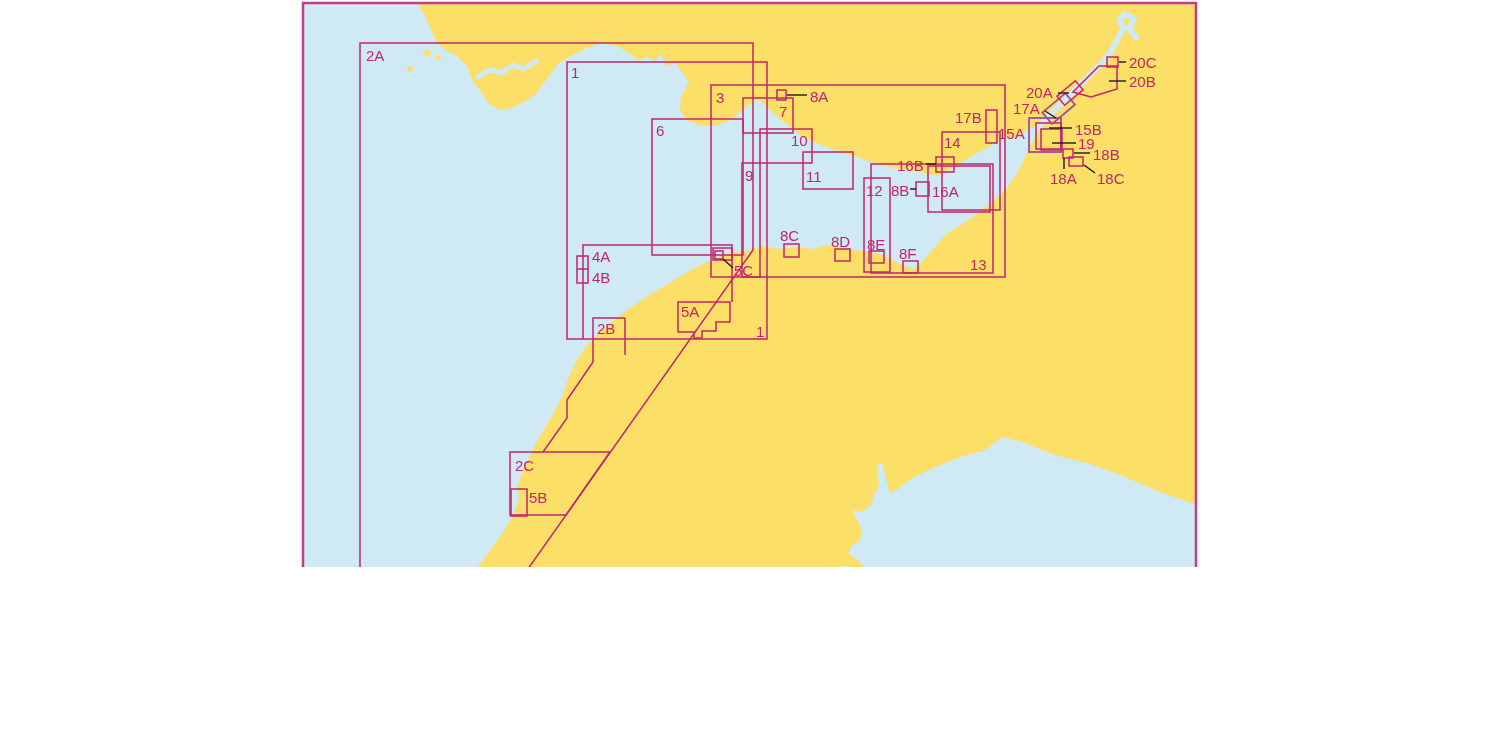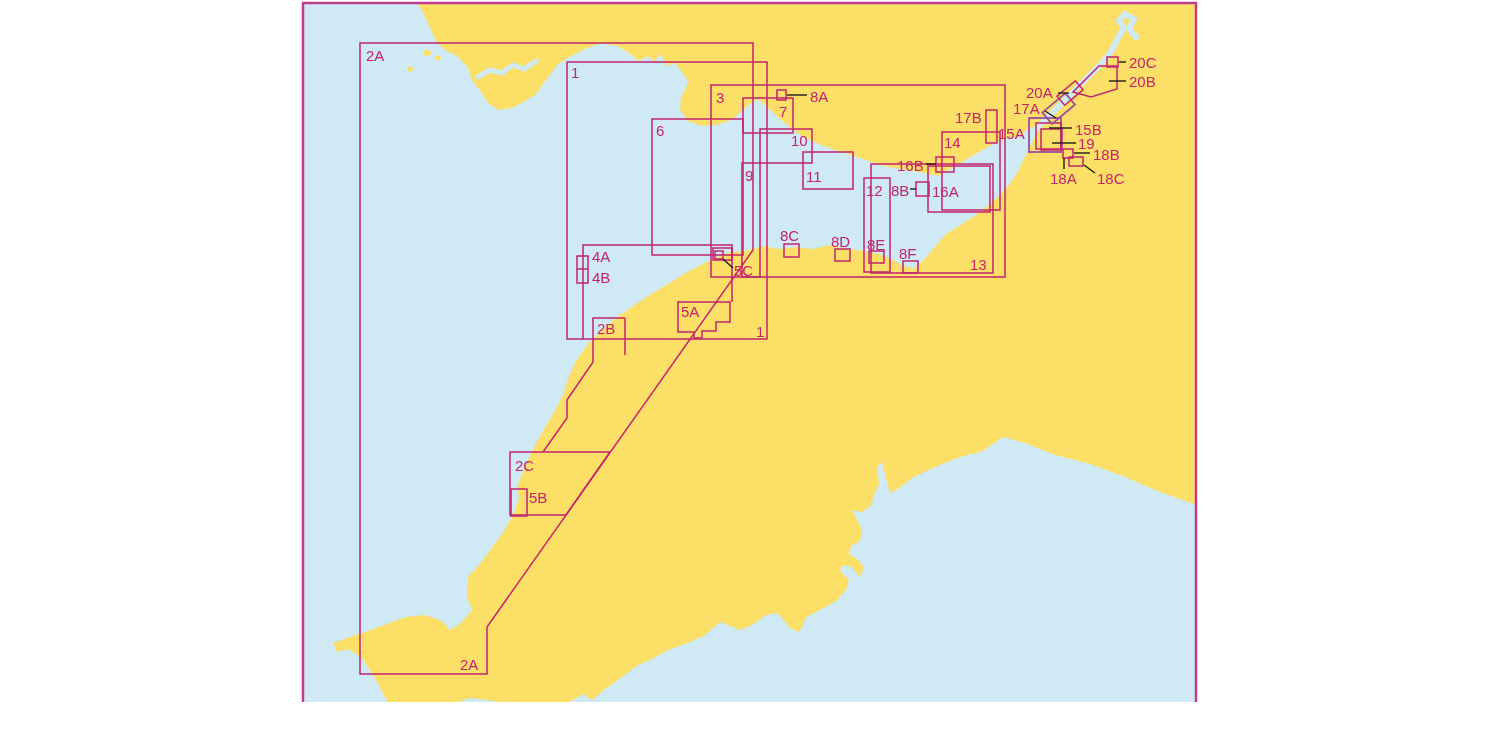--- a/index.html
+++ b/index.html
@@ -1,16 +1,16 @@
 <!DOCTYPE html>
 <html style="--background: #ffffff; --sea: #cfe9f5; --land: #fbdf66; --outline: #c2246f; --outline_alt: #9b4f9e; --frame: #bf3d8f; --leader: #1c1c1c; --label_text: #c2246f;"><head>
 <meta charset="utf-8">
 <style>
   html,body{margin:0;padding:0;background:#ffffff;}
-  .stage{width:1500px;height:702px;margin:0 auto;position:relative;}
+  .stage{width:1500px;height:567px;margin:0 auto;position:relative;}
   svg{display:block;}
   .sea{fill:var(--sea);}
   .land{fill:var(--land);stroke:none;}
   .island{fill:var(--land);}
   .river{fill:none;stroke:var(--sea);stroke-width:6;stroke-linecap:round;stroke-linejoin:round;}
   .inlet{fill:none;stroke:var(--sea);stroke-width:5;stroke-linecap:round;stroke-linejoin:round;}
   .frame{fill:none;stroke:var(--frame);stroke-width:2.5;}
   .box{fill:none;stroke:var(--outline);stroke-width:1.5;}
   .boxp{fill:none;stroke:var(--outline_alt);stroke-width:1.8;}
   .leader{fill:none;stroke:var(--leader);stroke-width:1.4;}

